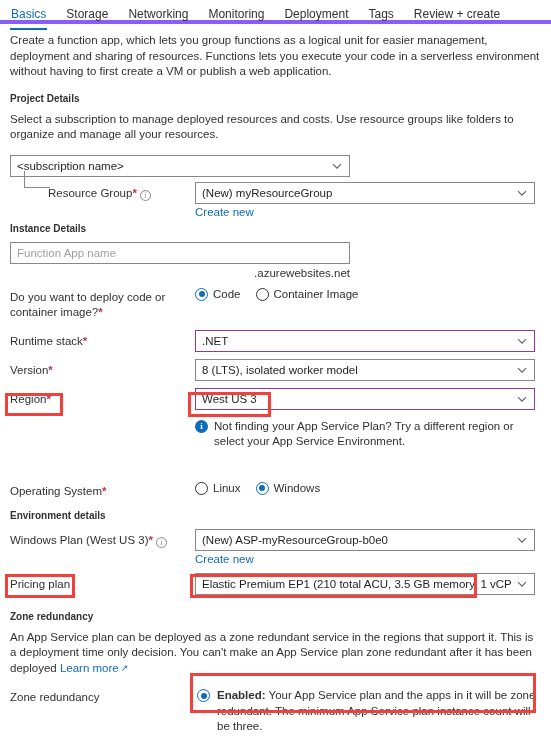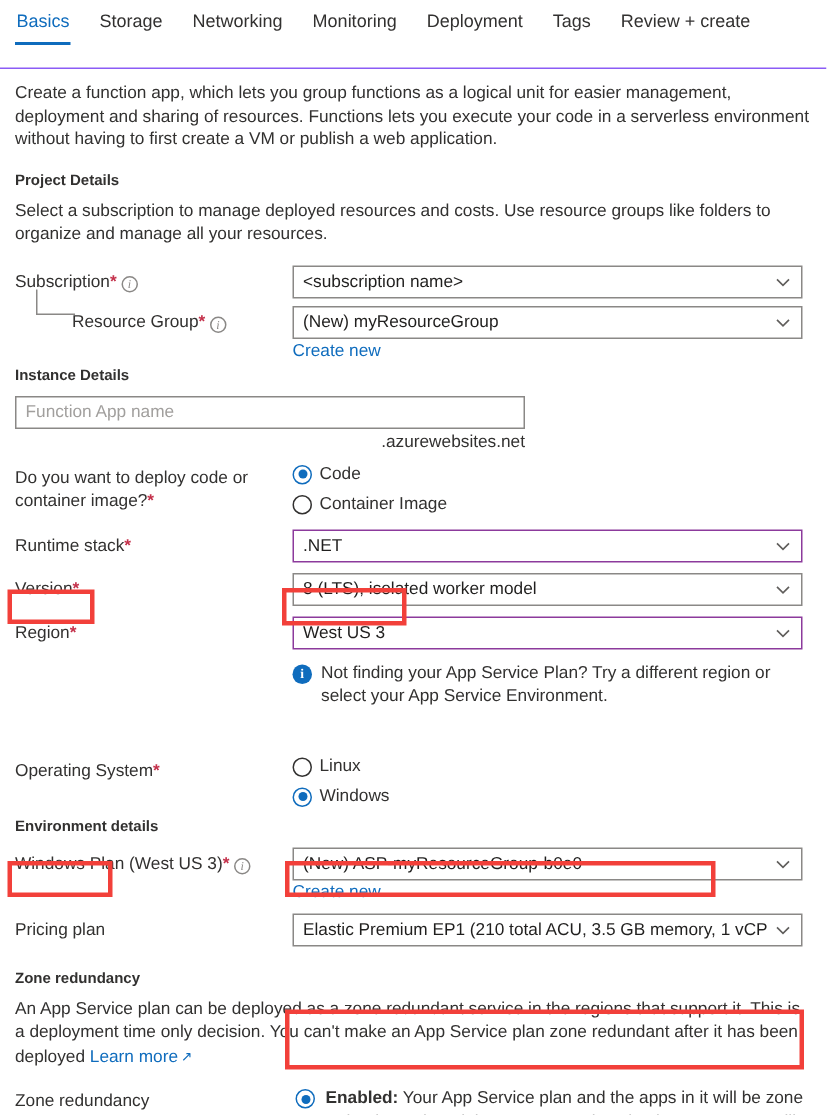--- a/index.html
+++ b/index.html
@@ -13,22 +13,22 @@
     overflow: hidden;
     position: relative;
   }
 
   
   .tabbar {
     display: flex;
     align-items: flex-start;
     gap: 18px;
     padding: 7px 10px 0 10px;
-    border-bottom: 1px solid #8b5cf6;
-    height: 46px;
+    border-bottom: 4px solid #8b5cf6;
+    height: 24px;
   }
   .tab {
     font-size: 12px;
     color: #323130;
     padding: 0 1px 6px 1px;
     cursor: pointer;
     white-space: nowrap;
     line-height: 15px;
   }
   .tab.active {
@@ -131,21 +131,21 @@
   .link {
     color: #0f6cbd;
     font-size: 11.5px;
     text-decoration: none;
     cursor: pointer;
     display: inline-block;
     margin-top: 2px;
   }
 
   
-  .radio-inline { display: flex; align-items: flex-start; gap: 7px; padding-top: 2px; flex-direction: column; }
+  .radio-inline { display: flex; align-items: flex-start; gap: 7px; padding-top: 2px; }
   .radio-inline .grp { display: flex; align-items: center; gap: 5px; cursor: pointer; margin-right: 8px; }
   .rd {
     width: 13px; height: 13px;
     border: 1.3px solid #323130;
     border-radius: 50%;
     flex: 0 0 13px;
     position: relative;
     background: #fff;
   }
   .rd.on { border-color: #0f6cbd; }
@@ -229,23 +229,20 @@
 </div>
 
 <div class="page">
 
   <div class="intro">Create a function app, which lets you group functions as a logical unit for easier management, deployment and sharing of resources. Functions lets you execute your code in a serverless environment without having to first create a VM or publish a web application.</div>
 
   <div class="section-title">Project Details</div>
   <div class="section-desc">Select a subscription to manage deployed resources and costs. Use resource groups like folders to organize and manage all your resources.</div>
 
   <div class="row">
-    <div class="label">
-      <span>Subscription</span><span class="req">*</span><span class="infoicon">i</span>
-    </div>
     <div class="field">
       <div class="select">
         <span class="val">&lt;subscription name&gt;</span>
         <svg class="chev" viewBox="0 0 12 12">
             <path d="M2 4.2 L6 8.2 L10 4.2" fill="none" stroke="#605e5c" stroke-width="1.1"></path>
           </svg>
       </div>
     </div>
   </div>
 

